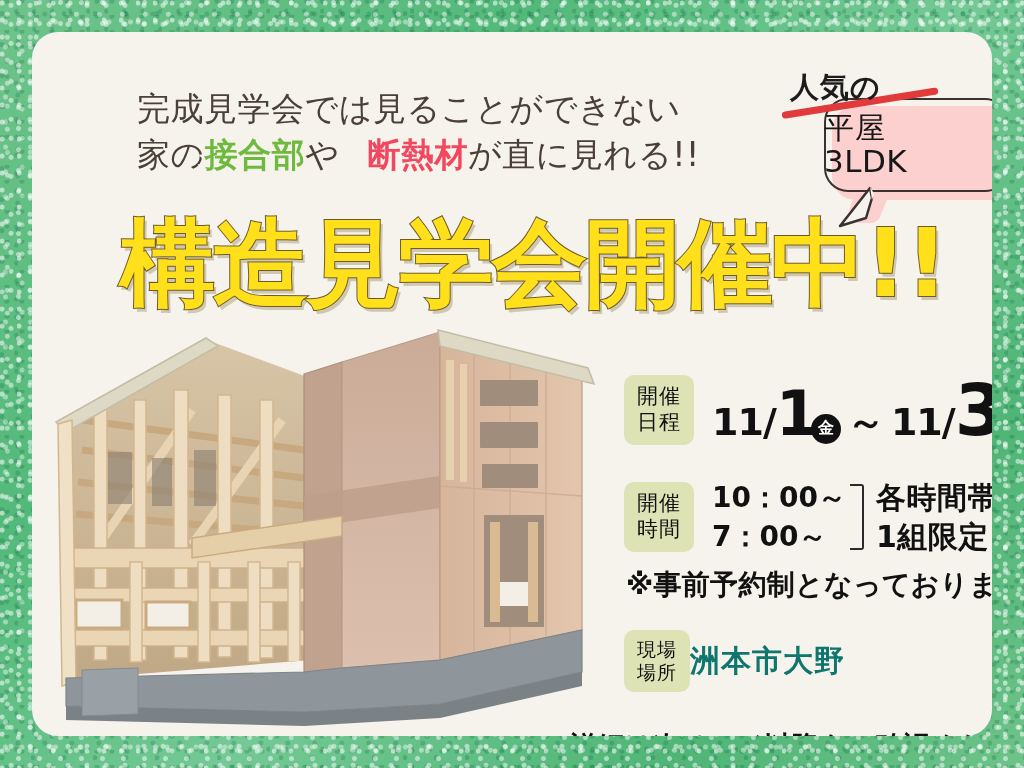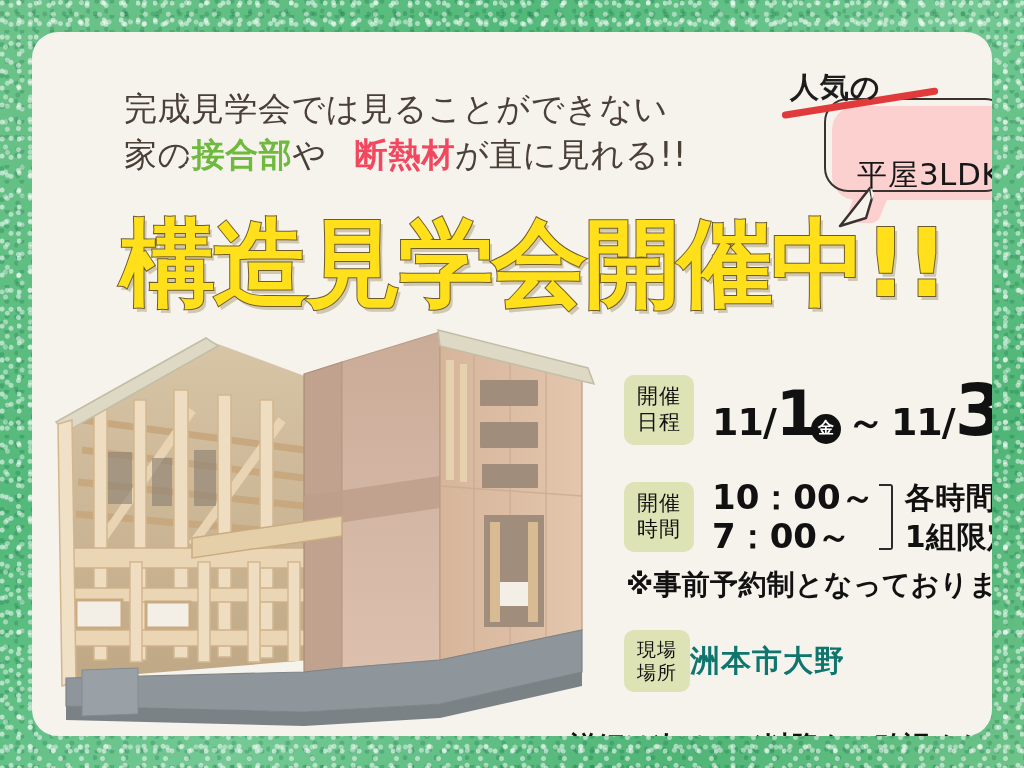--- a/index.html
+++ b/index.html
@@ -32,21 +32,21 @@
   }
 
   
   .card {
     position:absolute; left:32px; top:32px; right:32px; bottom:32px;
     background:#f6f2ec; border-radius:26px; overflow:hidden;
   }
 
   
   .subhead {
-    position:absolute; left:92px; top:54px;
+    position:absolute; left:105px; top:54px;
     font-size:33px; line-height:46px; font-weight:500;
     color:#4a4038; letter-spacing:.5px; white-space:nowrap;
     -webkit-text-stroke:5px #f6f2ec; paint-order:stroke fill;
   }
   .subhead .ln { display:block; }
   .hl-green { color:#6fba3e; font-weight:800; }
   .hl-pink  { color:#f2485f; font-weight:800;padding-left:28px; }
 
   
   .title {
@@ -80,22 +80,22 @@
   .bubble-line {
     position:absolute; left:40px; top:30px; width:185px; height:94px; z-index:2;
     border:2.5px solid #3a3230; border-radius:24px; background:transparent;
   }
   .bubble-tail {
     position:absolute; left:52px; top:118px; z-index:2; width:0; height:0;
   }
   .bubble-tail svg { position:absolute; left:0; top:0; }
   .bubble-txt {
     position:absolute; left:40px; top:30px; width:185px; height:94px; z-index:3;
-    display:flex; flex-direction:row; align-items:flex-end; justify-content:center;
-    color:#171717; line-height:1.12;padding-left:26px;
+    display:flex; flex-direction:column; align-items:flex-start; justify-content:center;
+    color:#171717; line-height:1.12;
   }
   .bubble-txt .l1 { font-size:30px; font-weight:500; letter-spacing:1px; }
   .bubble-txt .l2 { font-size:31px; font-weight:500; letter-spacing:.5px; }
 
   
   .house { position:absolute; left:10px; top:268px; width:560px; height:440px; }
 
   
   .badge {
     background:#dde3b5; border-radius:10px;
@@ -118,21 +118,21 @@
     width:30px; height:30px; border-radius:50%;
     font-size:16px; font-weight:600; color:#fff;
     position:relative; top:-2px; margin-left:-6px;
   }
   .chip.fri { background:#111; }
 
   .row-time { position:absolute; left:592px; top:446px; display:flex; align-items:center; }
   .row-time .badge { width:70px; height:70px; }
   .times {
     margin-left:18px; color:#111; font-weight:800;
-    font-size:34px; line-height:39px; letter-spacing:0px; white-space:nowrap;
+    font-size:28px; line-height:39px; letter-spacing:0px; white-space:nowrap;
   }
   .bracket {
     width:14px; height:66px; margin-left:4px;
     border:2.5px solid #2a2a2a; border-left:none; border-radius:0 3px 3px 0;
   }
   .limit {
     margin-left:12px; color:#111; font-weight:800;
     font-size:30px; line-height:39px; letter-spacing:.5px; white-space:nowrap;
   }
 

